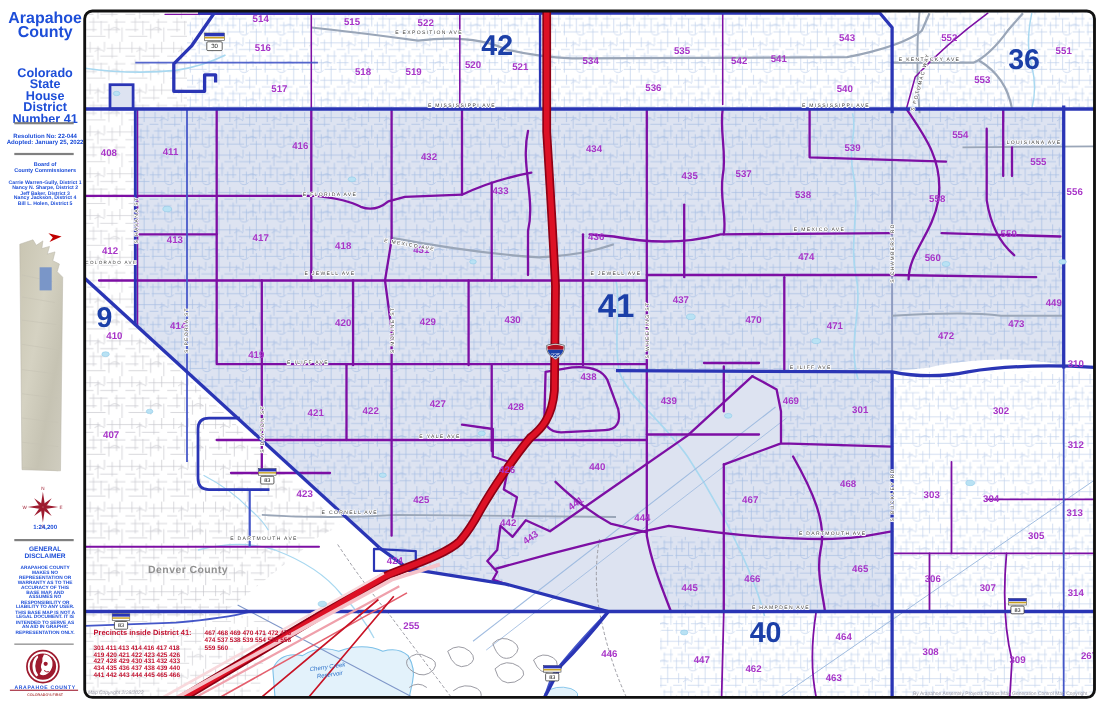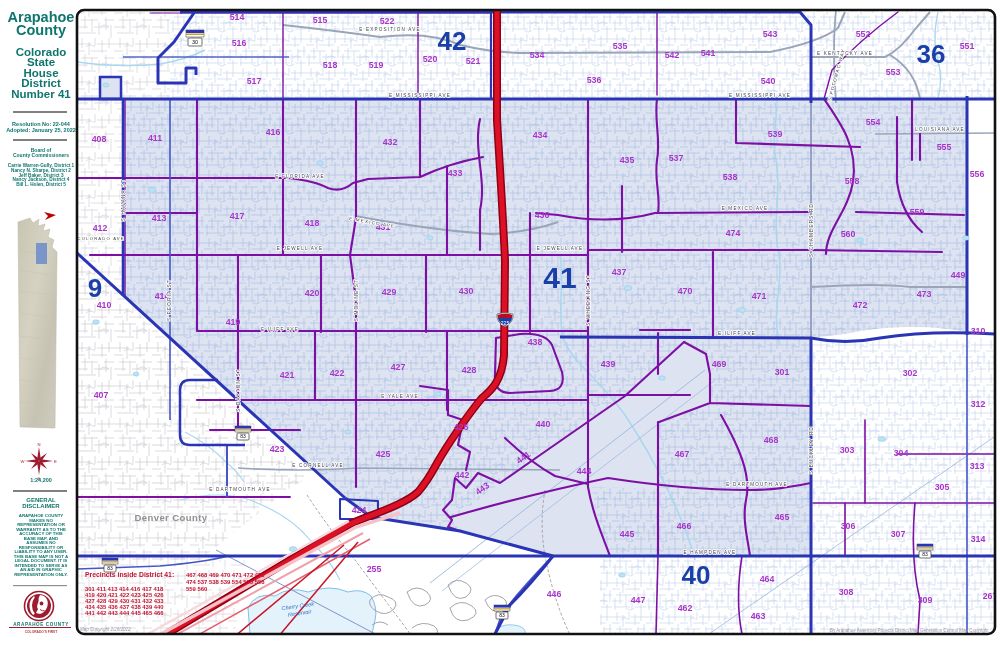--- a/index.html
+++ b/index.html
@@ -1,24 +1,24 @@
 <!DOCTYPE html>
 <html><head>
 <meta charset="utf-8">
 <style>
   html,body{margin:0;padding:0;background:#fff;width:1000px;height:647px;overflow:hidden;}
   body{font-family:"Liberation Sans", sans-serif;position:relative;}
-  .sb{position:absolute;color:#0f766e;text-align:center;width:82px;left:0;}
+  .sb{position:absolute;color:#1d4ed8;text-align:center;width:82px;left:0;}
 </style>
 </head>
 <body>
 
 <div class="sb" style="top:11px;font-size:14.5px;font-weight:bold;line-height:12.5px;">Arapahoe<br>County</div>
 
-<div class="sb" style="top:47px;font-size:11.5px;font-weight:bold;line-height:10.4px;">Colorado<br>State<br>House<br>District<br>Number 41</div>
+<div class="sb" style="top:62px;font-size:11.5px;font-weight:bold;line-height:10.4px;">Colorado<br>State<br>House<br>District<br>Number 41</div>
 
 <div style="position:absolute;left:13px;top:111px;width:54px;height:2px;background:#808080;"></div>
 
 <div class="sb" style="top:122px;font-size:5.5px;font-weight:bold;line-height:5.5px;">Resolution No: 22-044<br>Adopted: January 25, 2022</div>
 
 <div style="position:absolute;left:13px;top:139px;width:54px;height:2px;background:#808080;"></div>
 
 <div class="sb" style="top:148px;font-size:5px;font-weight:bold;line-height:5px;">Board of<br>County Commissioners</div>
 
 <div class="sb" style="top:164px;font-size:4.7px;font-weight:bold;line-height:4.8px;">Carrie Warren-Gully, District 1<br>Nancy N. Sharpe, District 2<br>Jeff Baker, District 3<br>Nancy Jackson, District 4<br>Bill L. Holen, District 5</div>

